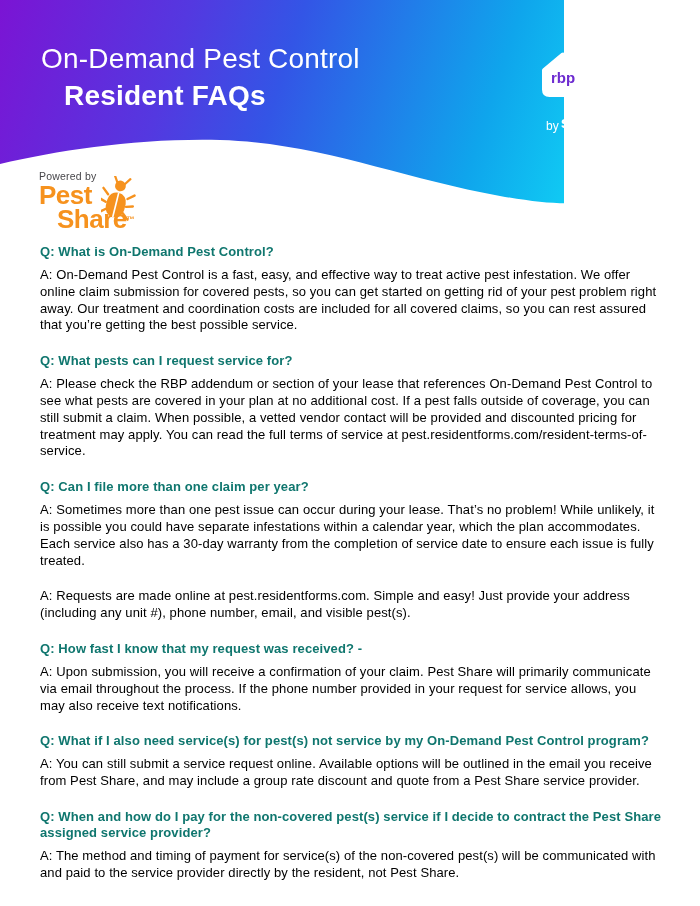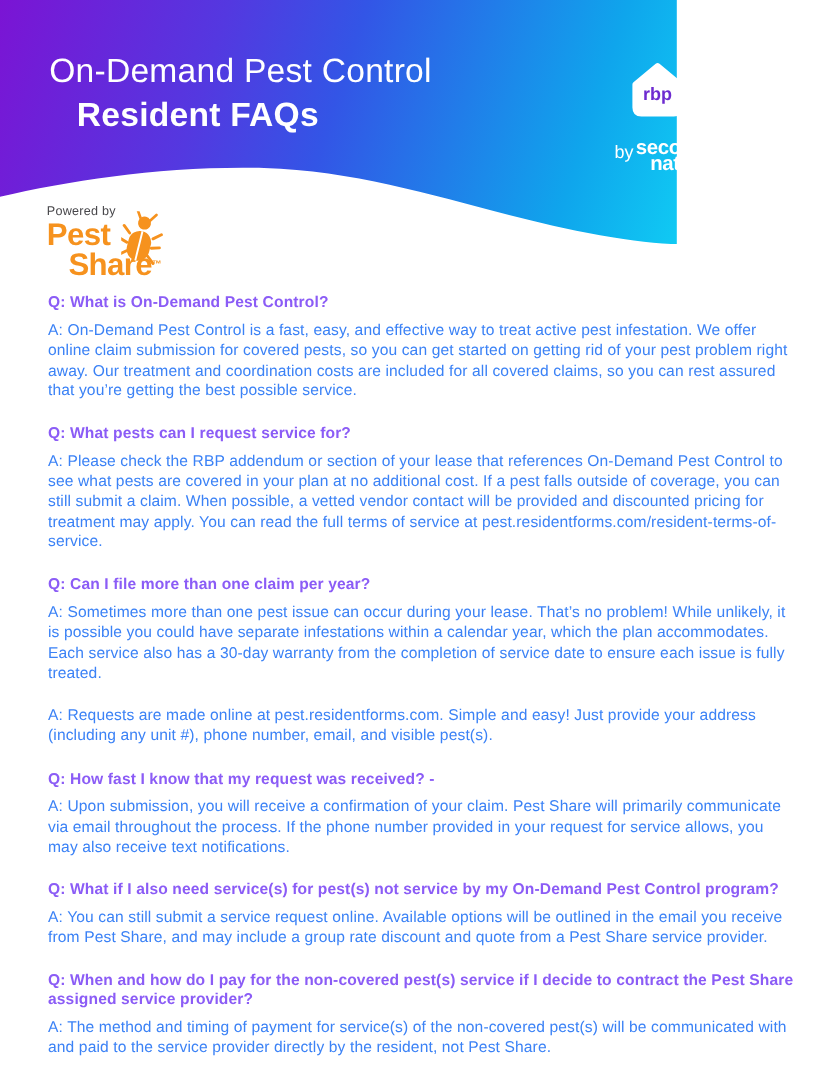--- a/index.html
+++ b/index.html
@@ -16,40 +16,40 @@
     background:linear-gradient(108deg,#7b14d4 0%,#5438e0 30%,#3355e6 48%,#0fa5ec 82%,#10cdf4 100%);
   }
   .wave{position:absolute;left:0;bottom:-1px;width:700px;height:101px;display:block;}
   .hero-titles{position:absolute;left:41px;top:40px;color:#ffffff;}
   .title1{font-size:28px;font-weight:400;line-height:37px;letter-spacing:.2px;}
   .title2{font-size:28px;font-weight:700;line-height:37px;letter-spacing:.2px;margin-left:23px;}
   
   .rbp-lockup{position:absolute;left:504px;top:48px;display:flex;align-items:center;flex-direction:column;}
   .rbp-house{display:block;}
   .sn{display:flex;align-items:flex-start;margin-left:8px;margin-top:12px;color:#ffffff;}
-  .sn .by{font-size:15px;font-weight:400;margin-top:3px;margin-right:2px;}
+  .sn .by{font-size:12px;font-weight:400;margin-top:3px;margin-right:2px;margin-left:34px;}
   .sn-words{text-align:left;font-size:17px;font-weight:700;line-height:14px;letter-spacing:-.3px;}
   .sn-words div:last-child{padding-left:12px;}
   
   .powered{position:absolute;left:39px;top:170px;width:140px;}
   .powered-label{font-size:10.5px;color:#47464a;letter-spacing:.2px;margin-bottom:2px;}
   .ps-word{font-size:26px;font-weight:700;color:#f6921e;line-height:23px;letter-spacing:-.5px;}
   .ps-row2{padding-left:18px;}
   .tm{font-size:8px;font-weight:700;color:#f6921e;vertical-align:super;}
   .bug{position:absolute;left:62px;top:6px;}
   
   .faq{position:absolute;left:40px;top:230px;width:622px;padding-top:14px;}
   .qa{margin:0 0 19px 0;}
   .qa h3{
     margin:0 0 7px 0;
-    font-size:13px;font-weight:700;color:#8b5cf6;line-height:16px;letter-spacing:.1px;
+    font-size:13px;font-weight:700;color:#0f766e;line-height:16px;letter-spacing:.1px;
   }
   .qa p{
     margin:0;
-    font-size:13px;color:#3b82f6;line-height:16.8px;letter-spacing:.1px;
+    font-size:13px;color:#000000;line-height:16.8px;letter-spacing:.1px;
   }
 </style>
 </head>
 <body>
 
 <div class="page">
 
   <header class="hero">
     <div class="hero-titles">
       <div class="title1">On-Demand Pest Control</div>

